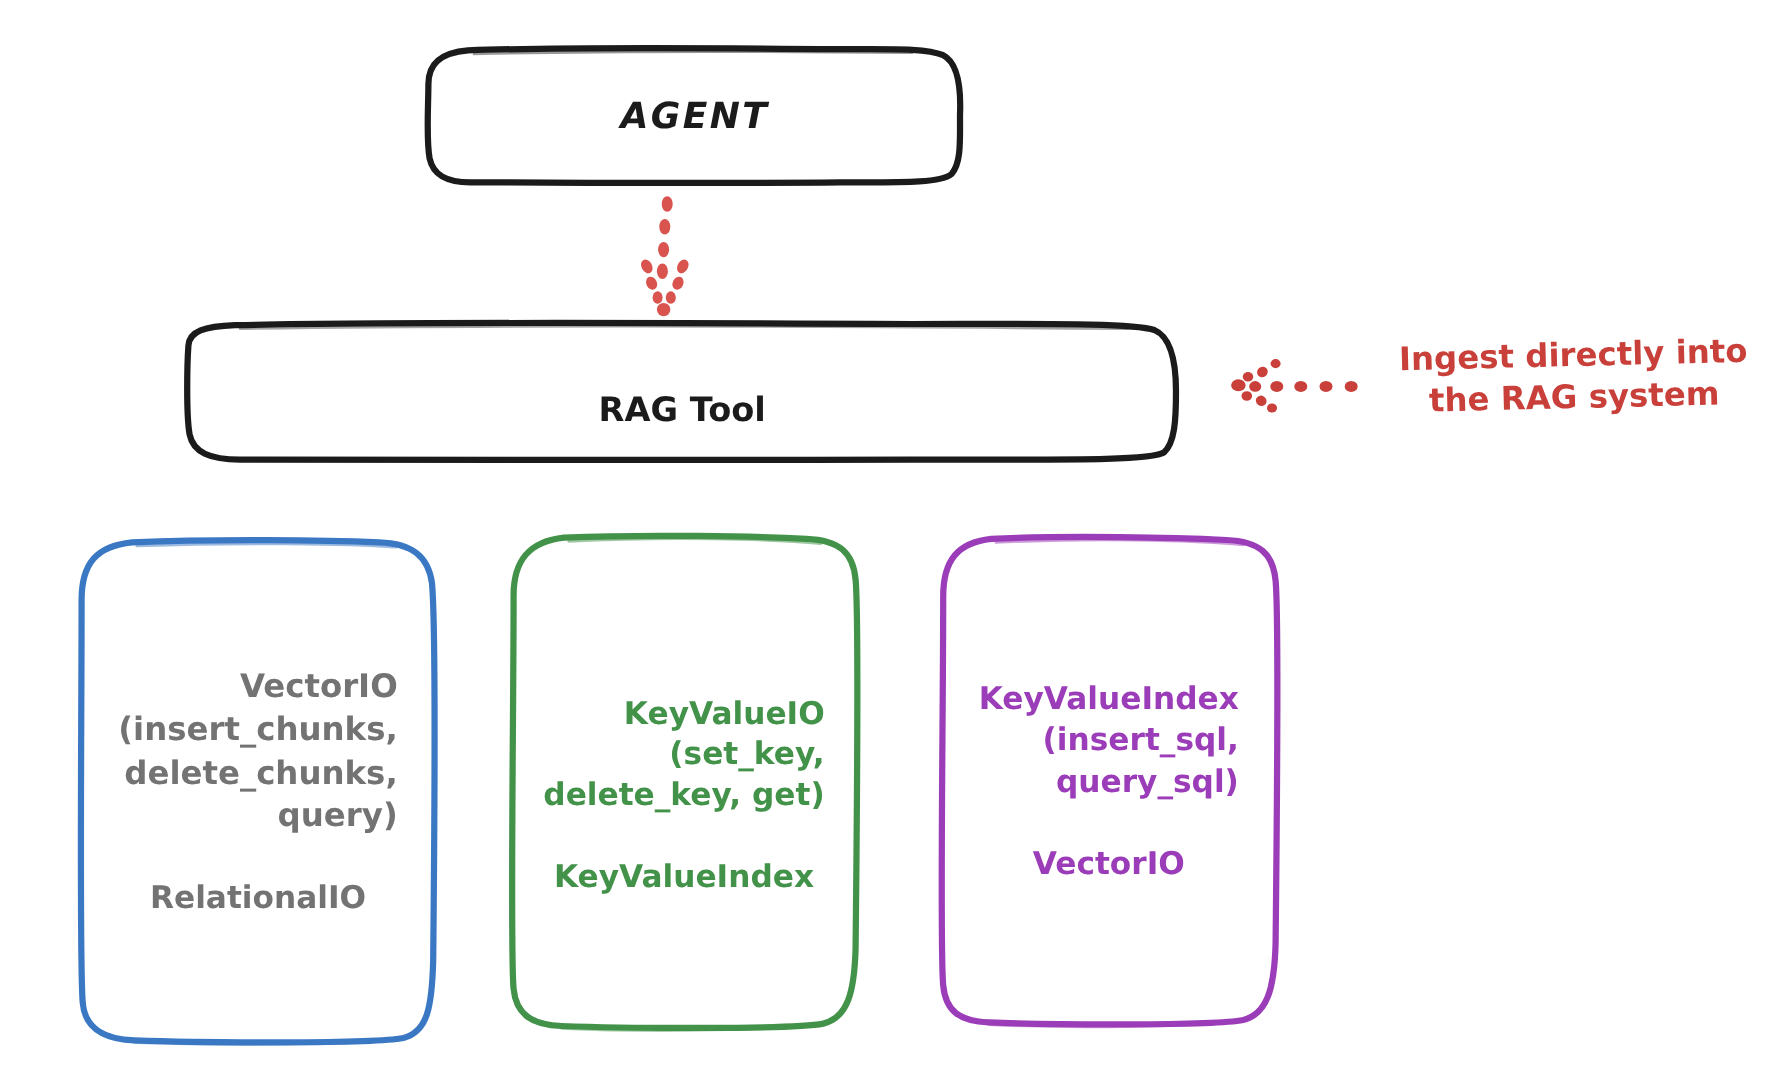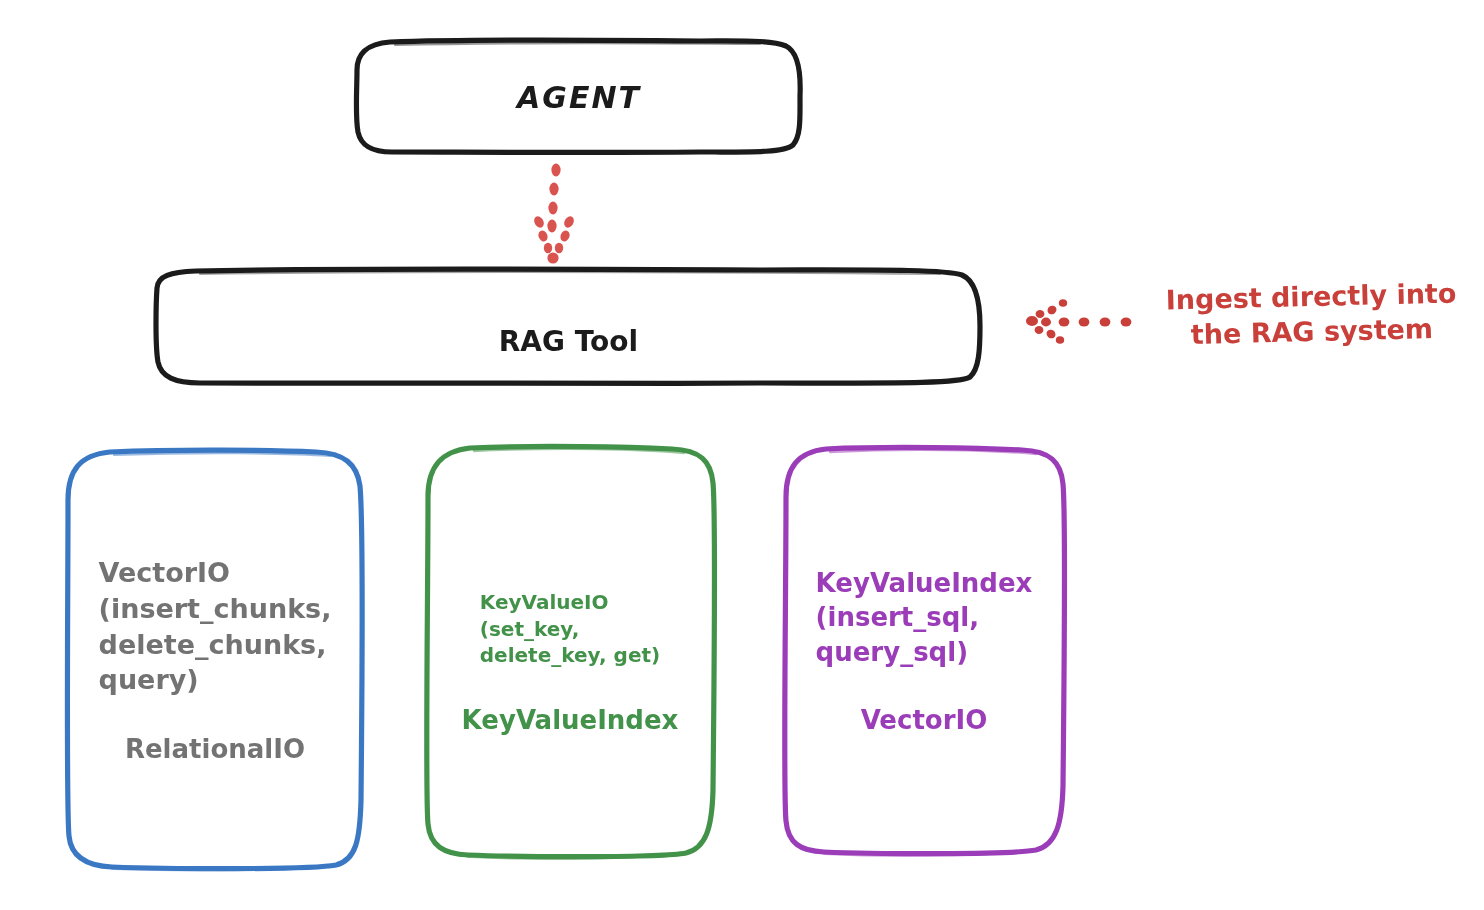--- a/index.html
+++ b/index.html
@@ -30,21 +30,21 @@
     pointer-events: none;
   }
 
   .node {
     position: absolute;
     display: flex;
     flex-direction: column;
     align-items: center;
     justify-content: center;
     box-sizing: border-box;
-    text-align: left;
+    text-align: right;
   }
 
   
   #agent-node {
     left: 357px;
     top: 41px;
     width: 444px;
     height: 112px;
   }
   #agent-label {
@@ -109,21 +109,21 @@
   }
 
   #vector-node .provider-main,
   #vector-node .provider-index { color: #737373; }
   #keyvalue-node .provider-main,
   #keyvalue-node .provider-index { color: #43924a; }
   #relational-node .provider-main,
   #relational-node .provider-index { color: #9b3cb8; }
 
   #vector-node .provider-main { font-size: 27px; }
-  #keyvalue-node .provider-main { font-size: 20px; margin-top: 21px; }
+  #keyvalue-node .provider-main { font-size: 26px; margin-top: 21px; }
   #relational-node .provider-main { font-size: 26px; }
 
   
   #annotation-text {
     position: absolute;
     left: 1139px;
     top: 279px;
     width: 345px;
     color: #c9403a;
     font-family: "DejaVu Sans", sans-serif;

